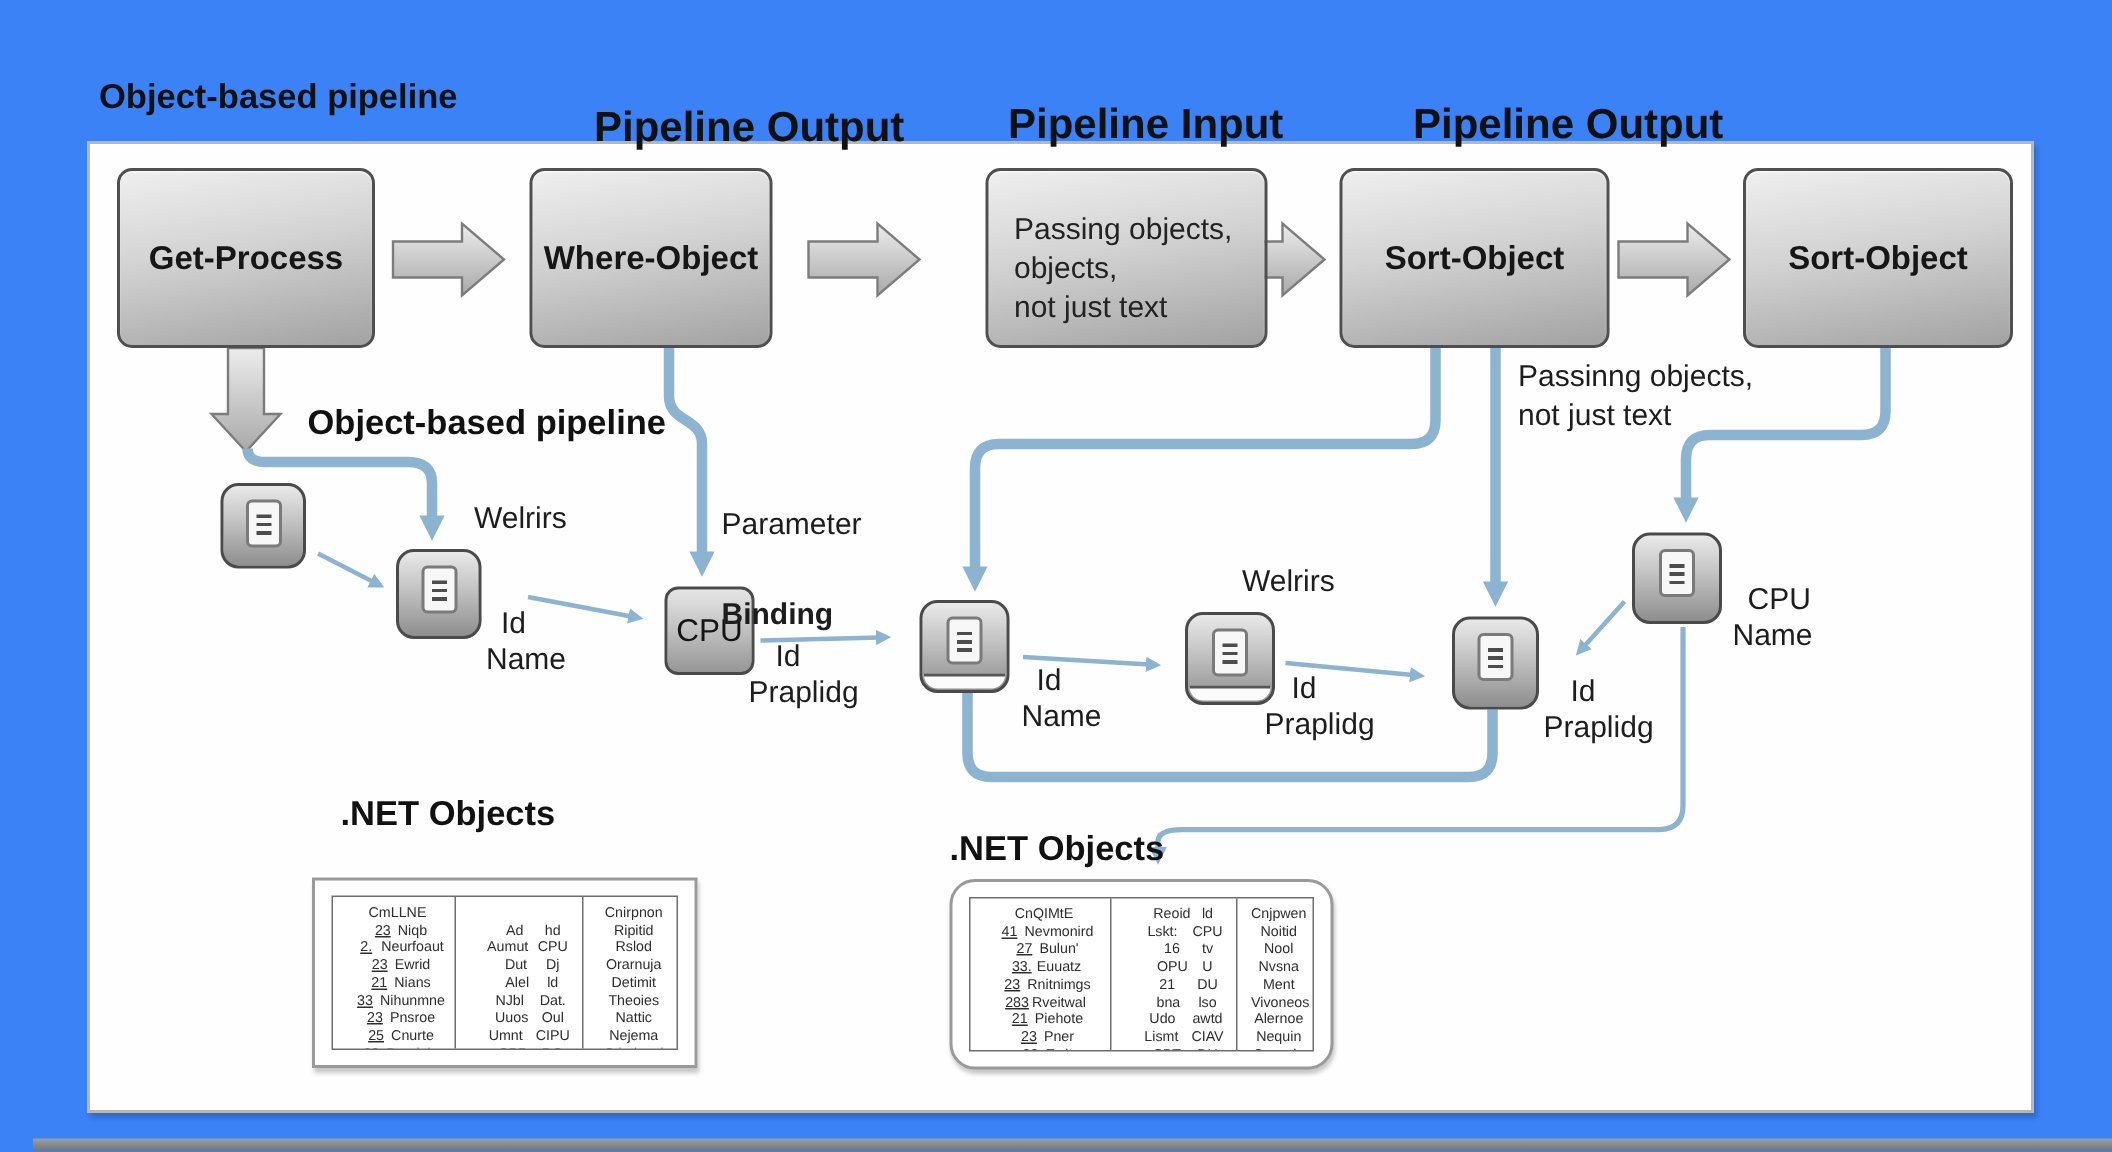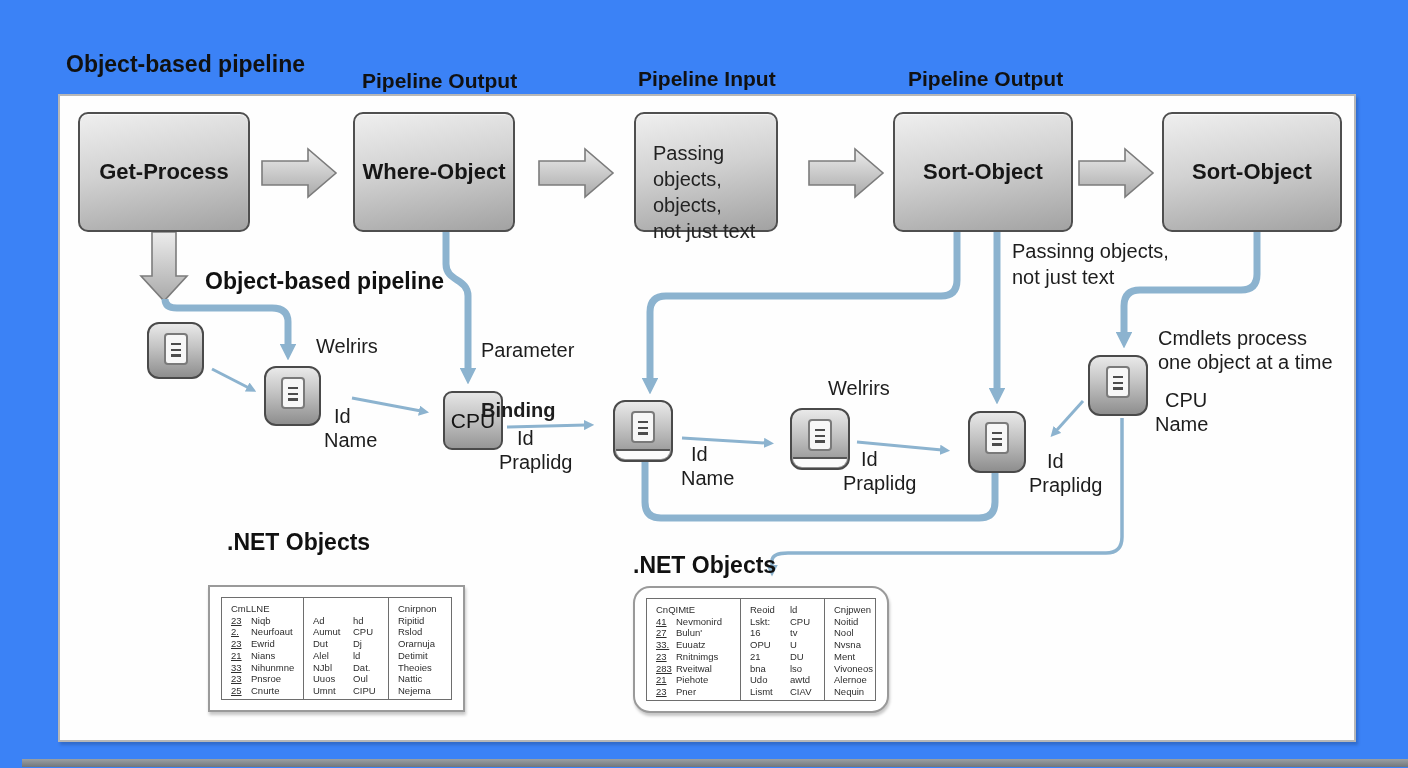--- a/index.html
+++ b/index.html
@@ -10,21 +10,21 @@
   }
   .frame {
     position:absolute; left:58px; top:94px; width:1298px; height:648px;
     border:2px solid #b7b7b7; background:#fefefe;
     box-shadow:2px 3px 3px rgba(0,0,0,0.18);
   }
   svg.overlay { position:absolute; left:0; top:0; z-index:2; pointer-events:none; }
   .abs { position:absolute; z-index:3; }
   .h { font-weight:700; color:#111; white-space:nowrap; }
   .h1 { font-size:23px; }
-  .h2 { font-size:21px; }
+  .h2 { font-size:28px;margin-left:34px; }
   .gbox {
     position:absolute; z-index:3; height:120px; border:2px solid #4f4f4f; border-radius:10px;
     background:linear-gradient(170deg,#efefef 0%,#d2d2d2 45%,#a2a2a2 100%);
     box-shadow:inset 0 1px 1px rgba(255,255,255,.7);
     display:flex; align-items:center; justify-content:center;
   }
   .gbox .t { font-size:22px; font-weight:700; color:#161616; }
   .gbox.textbox { align-items:flex-start; justify-content:flex-start; }
   .gbox.textbox .lines { padding:26px 0 0 17px; font-size:20px; font-weight:400; color:#232323; line-height:26px; }
   .icon {
@@ -55,21 +55,21 @@
   .tbl {
     position:absolute; z-index:3; background:#ffffff; border:2px solid #9a9a9a;
     box-shadow:1px 3px 3px rgba(0,0,0,0.22);
   }
   .tbl .inner {
     position:absolute; left:11px; top:10px; right:11px; bottom:10px;
     border:1.5px solid #6e6e6e; display:flex;
   }
   .tcol { padding:5px 4px 2px 9px; font-size:9.5px; line-height:11.7px; color:#2e2e2e; overflow:hidden; }
   .tcol + .tcol { border-left:1.5px solid #6e6e6e; }
-  .trow { white-space:nowrap; }
+  .trow { white-space:nowrap;text-align:center; }
   .tnum { display:inline-block; width:20px;text-decoration:underline; }
   .ta { display:inline-block; width:40px; }
   .spacer { height:11.7px; }
   .bottombar {
     position:absolute; z-index:4; left:22px; top:759px; width:1386px; height:8px;
     background:linear-gradient(180deg,#9ba0a3,#72777b);
   }
 </style>
 </head>
 <body>
@@ -122,21 +122,21 @@
   <div class="abs h h1" style="left:205px; top:268px;">Object-based pipeline</div>
   <div class="abs h h1" style="left:227px; top:529px;">.NET Objects</div>
   <div class="abs h h1" style="left:633px; top:552px;">.NET Objects</div>
 
   <div class="gbox" style="left:78px; top:112px; width:172px;">
     <span class="t">Get-Process</span>
   </div>
   <div class="gbox" style="left:353px; top:112px; width:162px;">
     <span class="t">Where-Object</span>
   </div>
-  <div class="gbox textbox" style="left:634px; top:112px; width:144px;">
+  <div class="gbox textbox" style="left:657px; top:112px; width:188px;">
     <div class="lines">
       <div>Passing objects,</div>
       <div>objects,</div>
       <div>not just text</div>
     </div>
   </div>
   <div class="gbox" style="left:893px; top:112px; width:180px;">
     <span class="t">Sort-Object</span>
   </div>
   <div class="gbox" style="left:1162px; top:112px; width:180px;">
@@ -189,24 +189,20 @@
     <div class="ind2">Id</div>
     <div>Praplidg</div>
   </div>
   <div class="lbl" style="left:1029px; top:449px;">
     <div class="ind2">Id</div>
     <div>Praplidg</div>
   </div>
   <div class="lbl" style="left:1012px; top:238px; line-height:26px;">
     <div>Passinng objects,</div>
     <div>not just text</div>
-  </div>
-  <div class="lbl" style="left:1158px; top:326px; line-height:24px;">
-    <div>Cmdlets process</div>
-    <div>one object at a time</div>
   </div>
   <div class="lbl" style="left:1155px; top:388px;">
     <div class="ind">CPU</div>
     <div>Name</div>
   </div>
 
   <div class="tbl" style="left:208px; top:585px; width:257px; height:127px;">
     <div class="inner">
       <div class="tcol" style="width:81px;">
         <div class="trow">CmLLNE</div>

